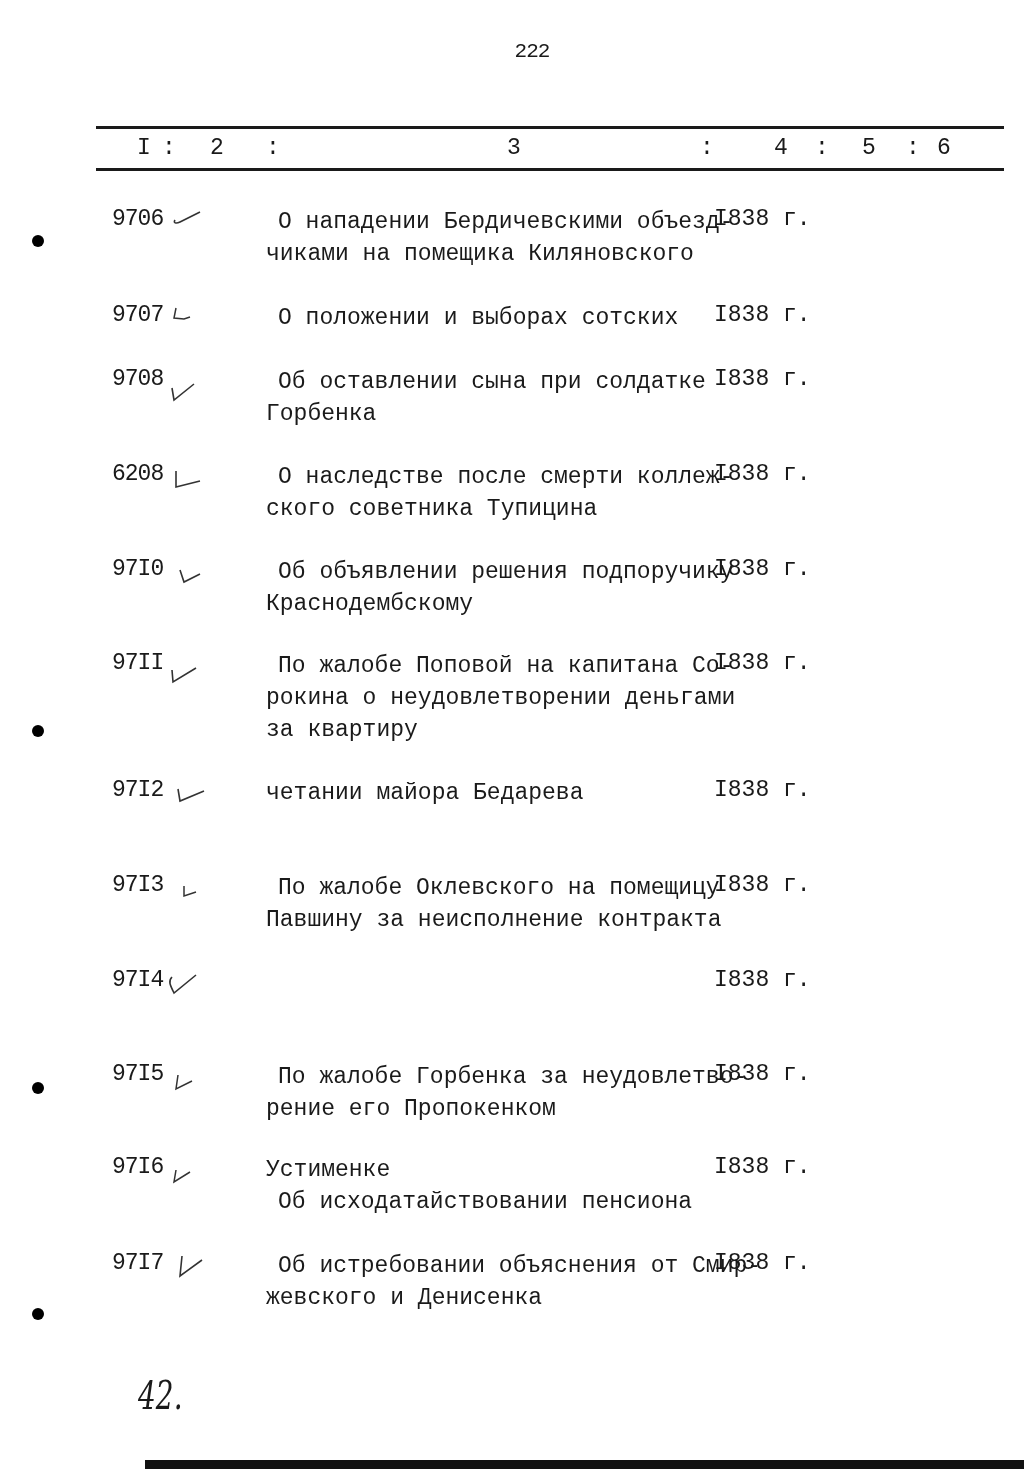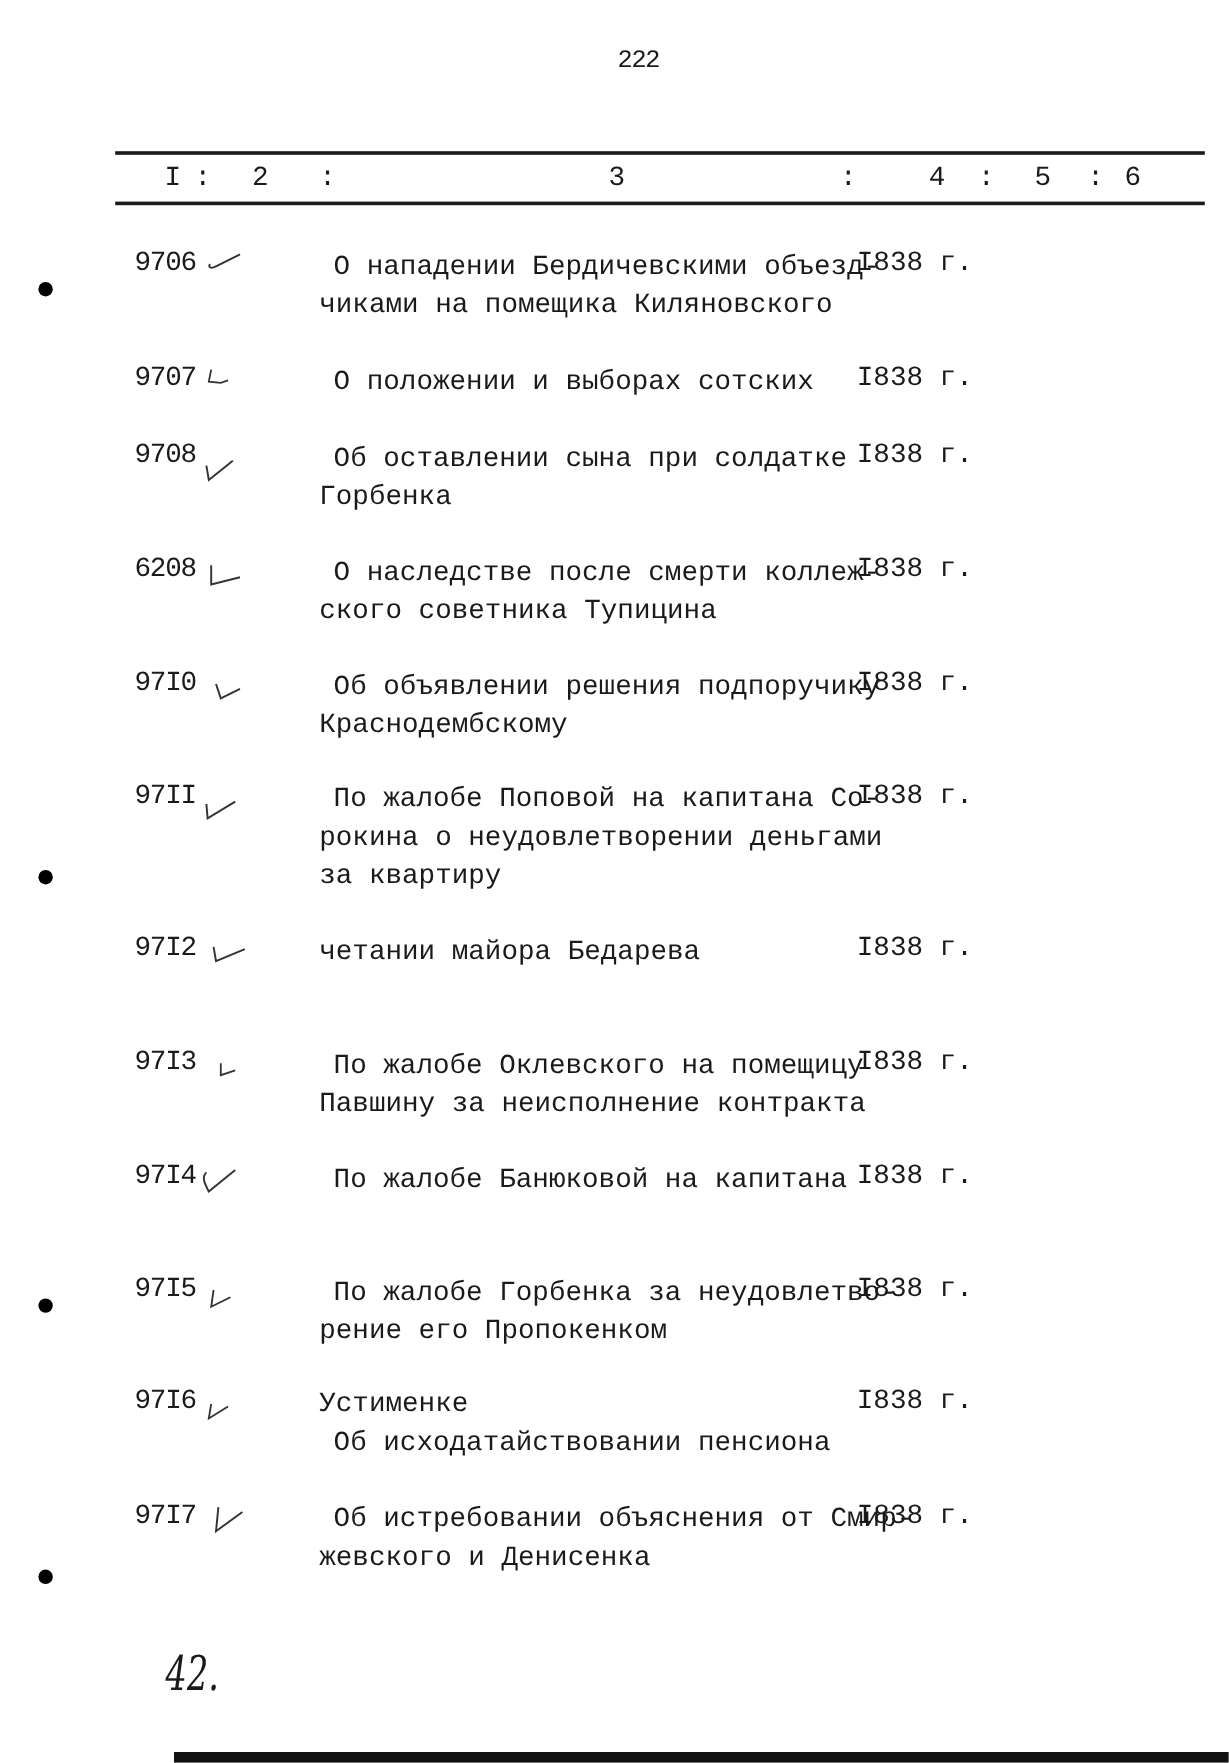--- a/index.html
+++ b/index.html
@@ -142,21 +142,20 @@
   </div>
   <span class="year">I838 г.</span>
 </div>
 
 <div class="entry" style="top:967px">
   <span class="num">97I4</span>
   <svg class="check" style="left:166px;top:6px" viewBox="0 0 30 24">
       <path d="M6 4 C2 8 4 12 8 20 L30 2" fill="none" stroke="#333" stroke-width="1.6"></path>
     </svg>
   <div class="title">
-    <span class="line first">По жалобе Банюковой на капитана</span>
   </div>
   <span class="year">I838 г.</span>
 </div>
 
 <div class="entry" style="top:1061px">
   <span class="num">97I5</span>
   <svg class="check" style="left:172px;top:10px" viewBox="0 0 30 24">
       <path d="M6 4 L4 18 L20 10" fill="none" stroke="#333" stroke-width="1.5"></path>
     </svg>
   <div class="title">

